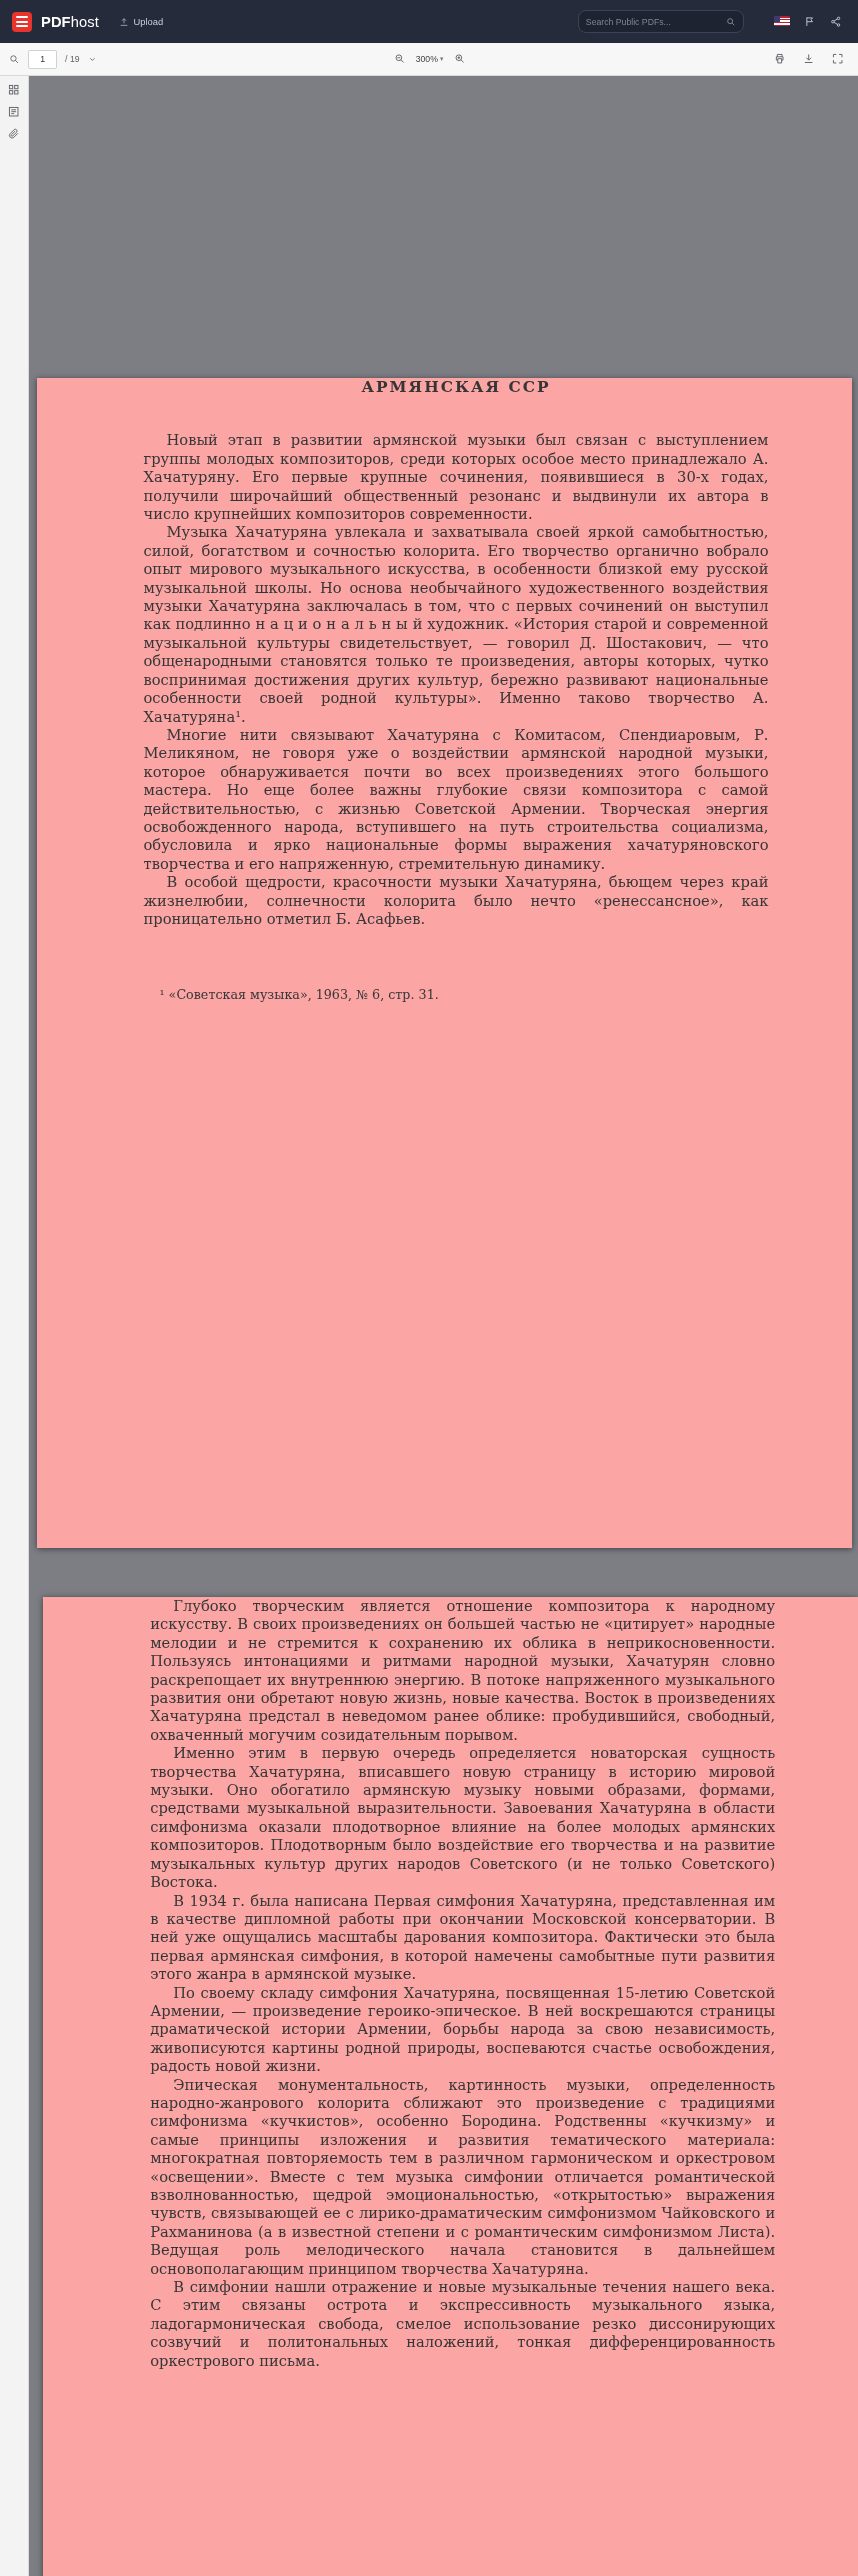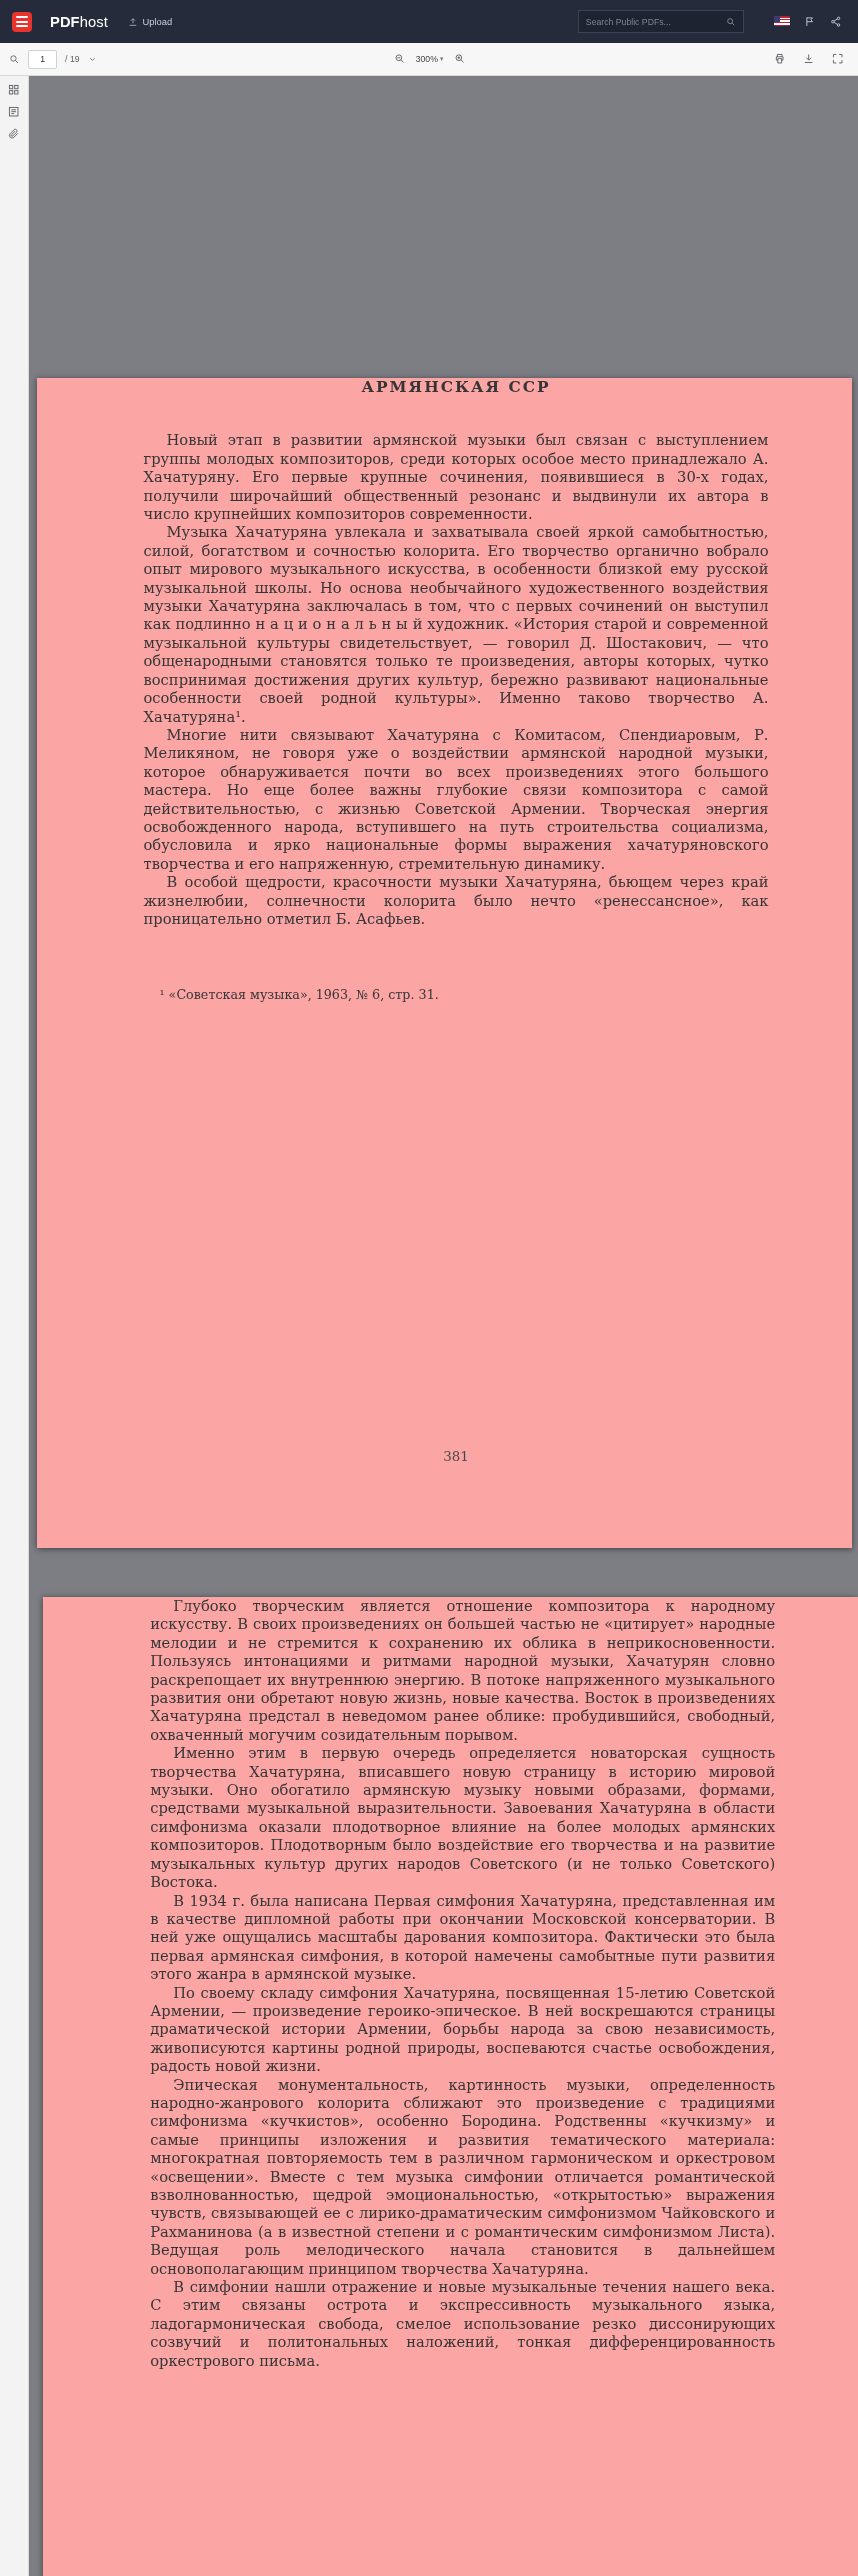--- a/index.html
+++ b/index.html
@@ -10,38 +10,38 @@
     background: #7d7d84;
     font-family: "Liberation Sans", sans-serif;
   }
 
   
   .header {
     position: absolute; top: 0; left: 0; right: 0; height: 43px;
     background: #252b3a; display: flex; align-items: center;
     padding: 0 12px; gap: 20px; z-index: 20;
   }
-  .logo { display: flex; align-items: center; gap: 18px; cursor: pointer; }
+  .logo { display: flex; align-items: center; gap: 9px; cursor: pointer; }
   .logo-icon {
     width: 20px; height: 20px; border-radius: 4px; background: #e8342c;
     display: flex; flex-direction: column; justify-content: center; gap: 2.7px;
     padding: 0 4px;
   }
   .logo-icon i { display: block; height: 2px; background: #fff; border-radius: 1.3px; }
   .logo-text { font-size: 14.7px; color: #ffffff; letter-spacing: 0.1px; }
   .logo-text b { font-weight: 700; }
   .nav { display: flex; gap: 19px; flex-direction: column; }
   .nav-item {
     display: flex; align-items: center; gap: 4.7px;
     color: #c9cedb; font-size: 9.4px; cursor: pointer;
   }
   .nav-item svg { stroke: #aab1c2; }
   .hsearch {
     margin-left: auto; width: 166px; height: 23px;
-    background: #1d2331; border: 0.7px solid #3a4358; border-radius: 0;
+    background: #1d2331; border: 0.7px solid #3a4358; border-radius: 8px;
     display: flex; align-items: center; padding: 0 6.7px; gap: 5.3px;
   }
   .hsearch input {
     flex: 1; background: transparent; border: none; outline: none;
     color: #dfe3ec; font-size: 8.7px; font-family: "Liberation Sans", sans-serif;
   }
   .hsearch input::placeholder { color: #7e8698; }
   .header-icons { display: flex; align-items: center; gap: 14.7px; margin: 0 5.3px 0 9.4px; }
   .hicon { color: #c2c8d6; display: flex; align-items: center; cursor: pointer; }
   .flag-us {
@@ -264,21 +264,20 @@
 
   <div class="page page-1">
     <div class="col">
       <h2 class="book-title">АРМЯНСКАЯ  ССР</h2>
       <p class="para">Новый этап в развитии армянской музыки был связан с выступлением группы молодых композиторов, среди которых особое место принадлежало А. Хачатуряну. Его первые крупные сочинения, появившиеся в 30-х годах, получили широчайший общественный резонанс и выдвинули их автора в число крупнейших композиторов современности.</p>
       <p class="para">Музыка Хачатуряна увлекала и захватывала своей яркой самобытностью, силой, богатством и сочностью колорита. Его творчество органично вобрало опыт мирового музыкального искусства, в особенности близкой ему русской музыкальной школы. Но основа необычайного художественного воздействия музыки Хачатуряна заключалась в том, что с первых сочинений он выступил как подлинно н а ц и о н а л ь н ы й художник. «История старой и современной музыкальной культуры свидетельствует, — говорил Д. Шостакович, — что общенародными становятся только те произведения, авторы которых, чутко воспринимая достижения других культур, бережно развивают национальные особенности своей родной культуры». Именно таково творчество А. Хачатуряна¹.</p>
       <p class="para">Многие нити связывают Хачатуряна с Комитасом, Спендиаровым, Р. Меликяном, не говоря уже о воздействии армянской народной музыки, которое обнаруживается почти во всех произведениях этого большого мастера. Но еще более важны глубокие связи композитора с самой действительностью, с жизнью Советской Армении. Творческая энергия освобожденного народа, вступившего на путь строительства социализма, обусловила и ярко национальные формы выражения хачатуряновского творчества и его напряженную, стремительную динамику.</p>
       <p class="para">В особой щедрости, красочности музыки Хачатуряна, бьющем через край жизнелюбии, солнечности колорита было нечто «ренессансное», как проницательно отметил Б. Асафьев.</p>
       <div class="footnote">¹ «Советская музыка», 1963, № 6, стр. 31.</div>
     </div>
-    <div class="pagenum">381</div>
   </div>
 
   <div class="page page-2">
     <div class="col">
       <p class="para">Глубоко творческим является отношение композитора к народному искусству. В своих произведениях он большей частью не «цитирует» народные мелодии и не стремится к сохранению их облика в неприкосновенности. Пользуясь интонациями и ритмами народной музыки, Хачатурян словно раскрепощает их внутреннюю энергию. В потоке напряженного музыкального развития они обретают новую жизнь, новые качества. Восток в произведениях Хачатуряна предстал в неведомом ранее облике: пробудившийся, свободный, охваченный могучим созидательным порывом.</p>
       <p class="para">Именно этим в первую очередь определяется новаторская сущность творчества Хачатуряна, вписавшего новую страницу в историю мировой музыки. Оно обогатило армянскую музыку новыми образами, формами, средствами музыкальной выразительности. Завоевания Хачатуряна в области симфонизма оказали плодотворное влияние на более молодых армянских композиторов. Плодотворным было воздействие его творчества и на развитие музыкальных культур других народов Советского (и не только Советского) Востока.</p>
       <p class="para">В 1934 г. была написана Первая симфония Хачатуряна, представленная им в качестве дипломной работы при окончании Московской консерватории. В ней уже ощущались масштабы дарования композитора. Фактически это была первая армянская симфония, в которой намечены самобытные пути развития этого жанра в армянской музыке.</p>
       <p class="para">По своему складу симфония Хачатуряна, посвященная 15-летию Советской Армении, — произведение героико-эпическое. В ней воскрешаются страницы драматической истории Армении, борьбы народа за свою независимость, живописуются картины родной природы, воспеваются счастье освобождения, радость новой жизни.</p>
       <p class="para">Эпическая монументальность, картинность музыки, определенность народно-жанрового колорита сближают это произведение с традициями симфонизма «кучкистов», особенно Бородина. Родственны «кучкизму» и самые принципы изложения и развития тематического материала: многократная повторяемость тем в различном гармоническом и оркестровом «освещении». Вместе с тем музыка симфонии отличается романтической взволнованностью, щедрой эмоциональностью, «открытостью» выражения чувств, связывающей ее с лирико-драматическим симфонизмом Чайковского и Рахманинова (а в известной степени и с романтическим симфонизмом Листа). Ведущая роль мелодического начала становится в дальнейшем основополагающим принципом творчества Хачатуряна.</p>
       <p class="para">В симфонии нашли отражение и новые музыкальные течения нашего века. С этим связаны острота и экспрессивность музыкального языка, ладогармоническая свобода, смелое использование резко диссонирующих созвучий и политональных наложений, тонкая дифференцированность оркестрового письма.</p>

